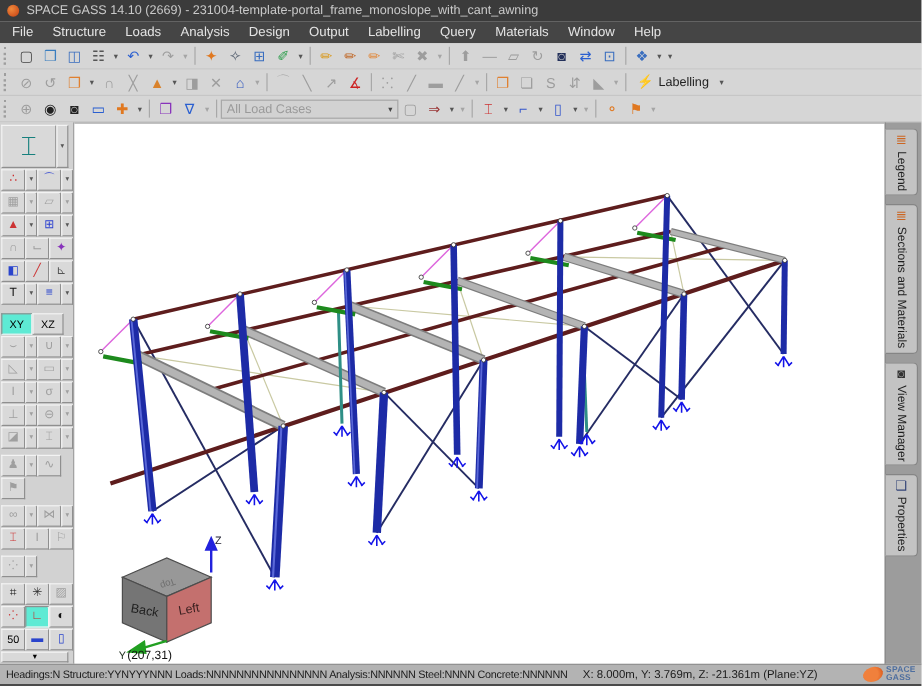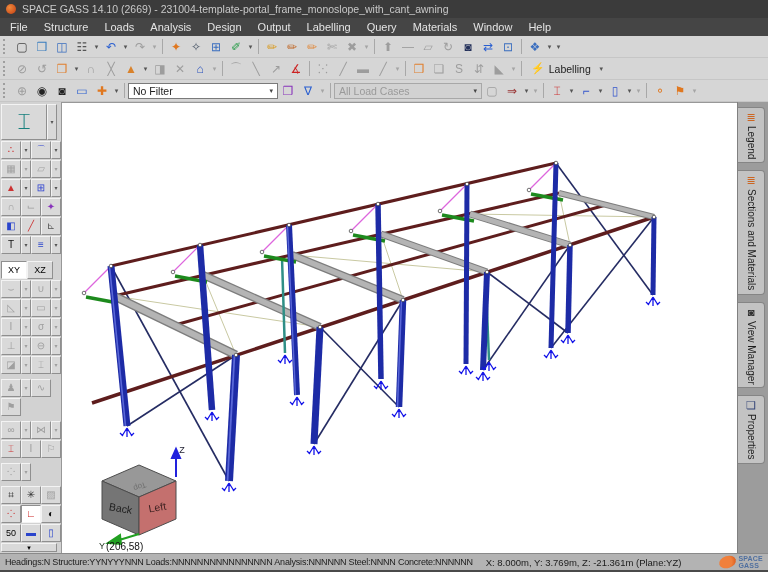--- a/index.html
+++ b/index.html
@@ -18,21 +18,21 @@
   .tbgrip{width:4px;height:15px;margin:0 3px 0 1px;border-left:2px dotted #9e9e9e;flex:none;}
   .combo{height:16px;background:#fff;border:1px solid #7a7a7a;display:flex;align-items:center;justify-content:space-between;font-size:10.5px;color:#222;padding:0 4px;flex:none;box-sizing:border-box;}
   .combo.dis{background:#d2d2d2;color:#9a9a9a;border-color:#a8a8a8;}
   .combo .carr{font-size:7px;color:#444;margin-left:6px;}
   .qsbtn{display:flex;align-items:center;gap:4px;font-size:10.5px;color:#222;padding:0 6px;height:18px;flex:none;}
   .bolt{color:#e8a000;font-size:11px;}
   .mainrow{display:flex;height:451px;}
   .leftpanel{width:62px;background:#d2d2d2;border-right:1px solid #989898;overflow:hidden;padding:2px 1px;box-sizing:border-box;flex:none;}
   .lprow{display:flex;margin-bottom:1px;align-items:stretch;}
   .lpbtn{background:#d9d9d9;border:1px solid;border-color:#f3f3f3 #8f8f8f #8f8f8f #f3f3f3;display:flex;align-items:center;justify-content:center;font-size:10px;line-height:1;flex:none;box-sizing:border-box;overflow:hidden;}
-  .lpbtn.pressed{border-color:#8f8f8f #f3f3f3 #f3f3f3 #8f8f8f;background:#ffffff;}
+  .lpbtn.pressed{border-color:#8f8f8f #f3f3f3 #f3f3f3 #8f8f8f;background:#5eead4;}
   .lpbtn.dis{color:#9f9f9f;}
   .lparrow{font-size:6px;color:#555;}
   .lpgap{flex:none;}
   .canvas{flex:1;background:#ffffff;position:relative;border-top:1px solid #989898;overflow:hidden;}
   .cursorpos{position:absolute;left:44px;bottom:1px;font-size:10px;color:#111;}
   .righttabs{width:31px;background:#9c9c9c;border-left:1px solid #808080;padding-top:5px;display:flex;flex-direction:column;gap:7px;align-items:flex-start;box-sizing:border-box;flex:none;}
   .rtab{width:27px;background:#c3c3c3;border:1px solid #858585;border-left:none;border-radius:0 4px 4px 0;display:flex;flex-direction:column;align-items:center;padding:3px 0;box-sizing:border-box;}
   .rtab .ricon{font-size:11px;line-height:12px;}
   .rtab .rlabel{writing-mode:vertical-rl;font-size:10px;color:#1e1e1e;margin-top:3px;white-space:nowrap;}
   .statusbar{height:17px;background:#b3b3b3;border-top:1px solid #8a8a8a;display:flex;align-items:center;font-size:9px;color:#1c1c1c;padding:0 5px;box-sizing:border-box;}
@@ -143,24 +143,20 @@
   </div>
 <div class="tbrow" id="tbrow3">
     <div class="tbgrip"></div>
     <div class="tbbtn dis">⊕</div>
     <div class="tbbtn" style="color: rgb(34, 34, 34);">◉</div>
     <div class="tbbtn" style="color: rgb(34, 34, 34);">◙</div>
     <div class="tbbtn" style="color: rgb(42, 95, 208);">▭</div>
     <div class="tbbtn" style="color: rgb(224, 120, 32);">✚</div>
     <div class="tbarr">▾</div>
     <div class="tbsep"></div>
-    <div class="combo" style="width: 150px;">
-      <span>No Filter</span>
-      <span class="carr">▾</span>
-    </div>
     <div class="tbbtn" style="color: rgb(136, 51, 187);">❐</div>
     <div class="tbbtn" style="color: rgb(42, 95, 208);">∇</div>
     <div class="tbarr dis">▾</div>
     <div class="tbsep"></div>
     <div class="combo dis" style="width: 148px;">
       <span>All Load Cases</span>
       <span class="carr">▾</span>
     </div>
     <div class="tbbtn dis">▢</div>
     <div class="tbbtn" style="color: rgb(153, 51, 51);">⇒</div>
@@ -402,21 +398,21 @@
           <polygon points="77,394 114,378 114,416 77,432" fill="#c4706e" stroke="#4d4d4d" stroke-width="1"></polygon>
           <text x="77" y="381" font-size="8" fill="#6f6f6f" font-family="Liberation Sans, sans-serif" text-anchor="middle" transform="rotate(160,77,381)">Top</text>
           <text x="58" y="409" font-size="10.5" fill="#1e1e1e" font-family="Liberation Sans, sans-serif" text-anchor="middle" transform="rotate(10,58,409)">Back</text>
           <text x="96" y="408" font-size="10.5" fill="#3a1f1f" font-family="Liberation Sans, sans-serif" text-anchor="middle" transform="rotate(-10,96,408)">Left</text>
           <path d="M114,374 L114,352 M110,355 L114,346 L118,355 Z" stroke="#2222dd" fill="#2222dd" stroke-width="2"></path>
           <text x="120" y="350" font-size="9" fill="#222233" font-family="Liberation Sans, sans-serif" text-anchor="middle">Z</text>
           <path d="M77,431 L54,438 M58,432 L46,440 L59,441 Z" stroke="#22a022" fill="#22a022" stroke-width="2"></path>
           <text x="40" y="446" font-size="9" fill="#223322" font-family="Liberation Sans, sans-serif" text-anchor="middle">Y</text>
         </g>
       </svg>
-    <div class="cursorpos">(206,58)</div>
+    <div class="cursorpos">(207,31)</div>
   </div>
 
   <div class="righttabs" id="righttabs">
       <div class="rtab">
         <div class="ricon" style="color: rgb(204, 102, 34);">≣</div>
         <div class="rlabel">Legend</div>
       </div>
       <div class="rtab">
         <div class="ricon" style="color: rgb(204, 102, 34);">≣</div>
         <div class="rlabel">Sections and Materials</div>

